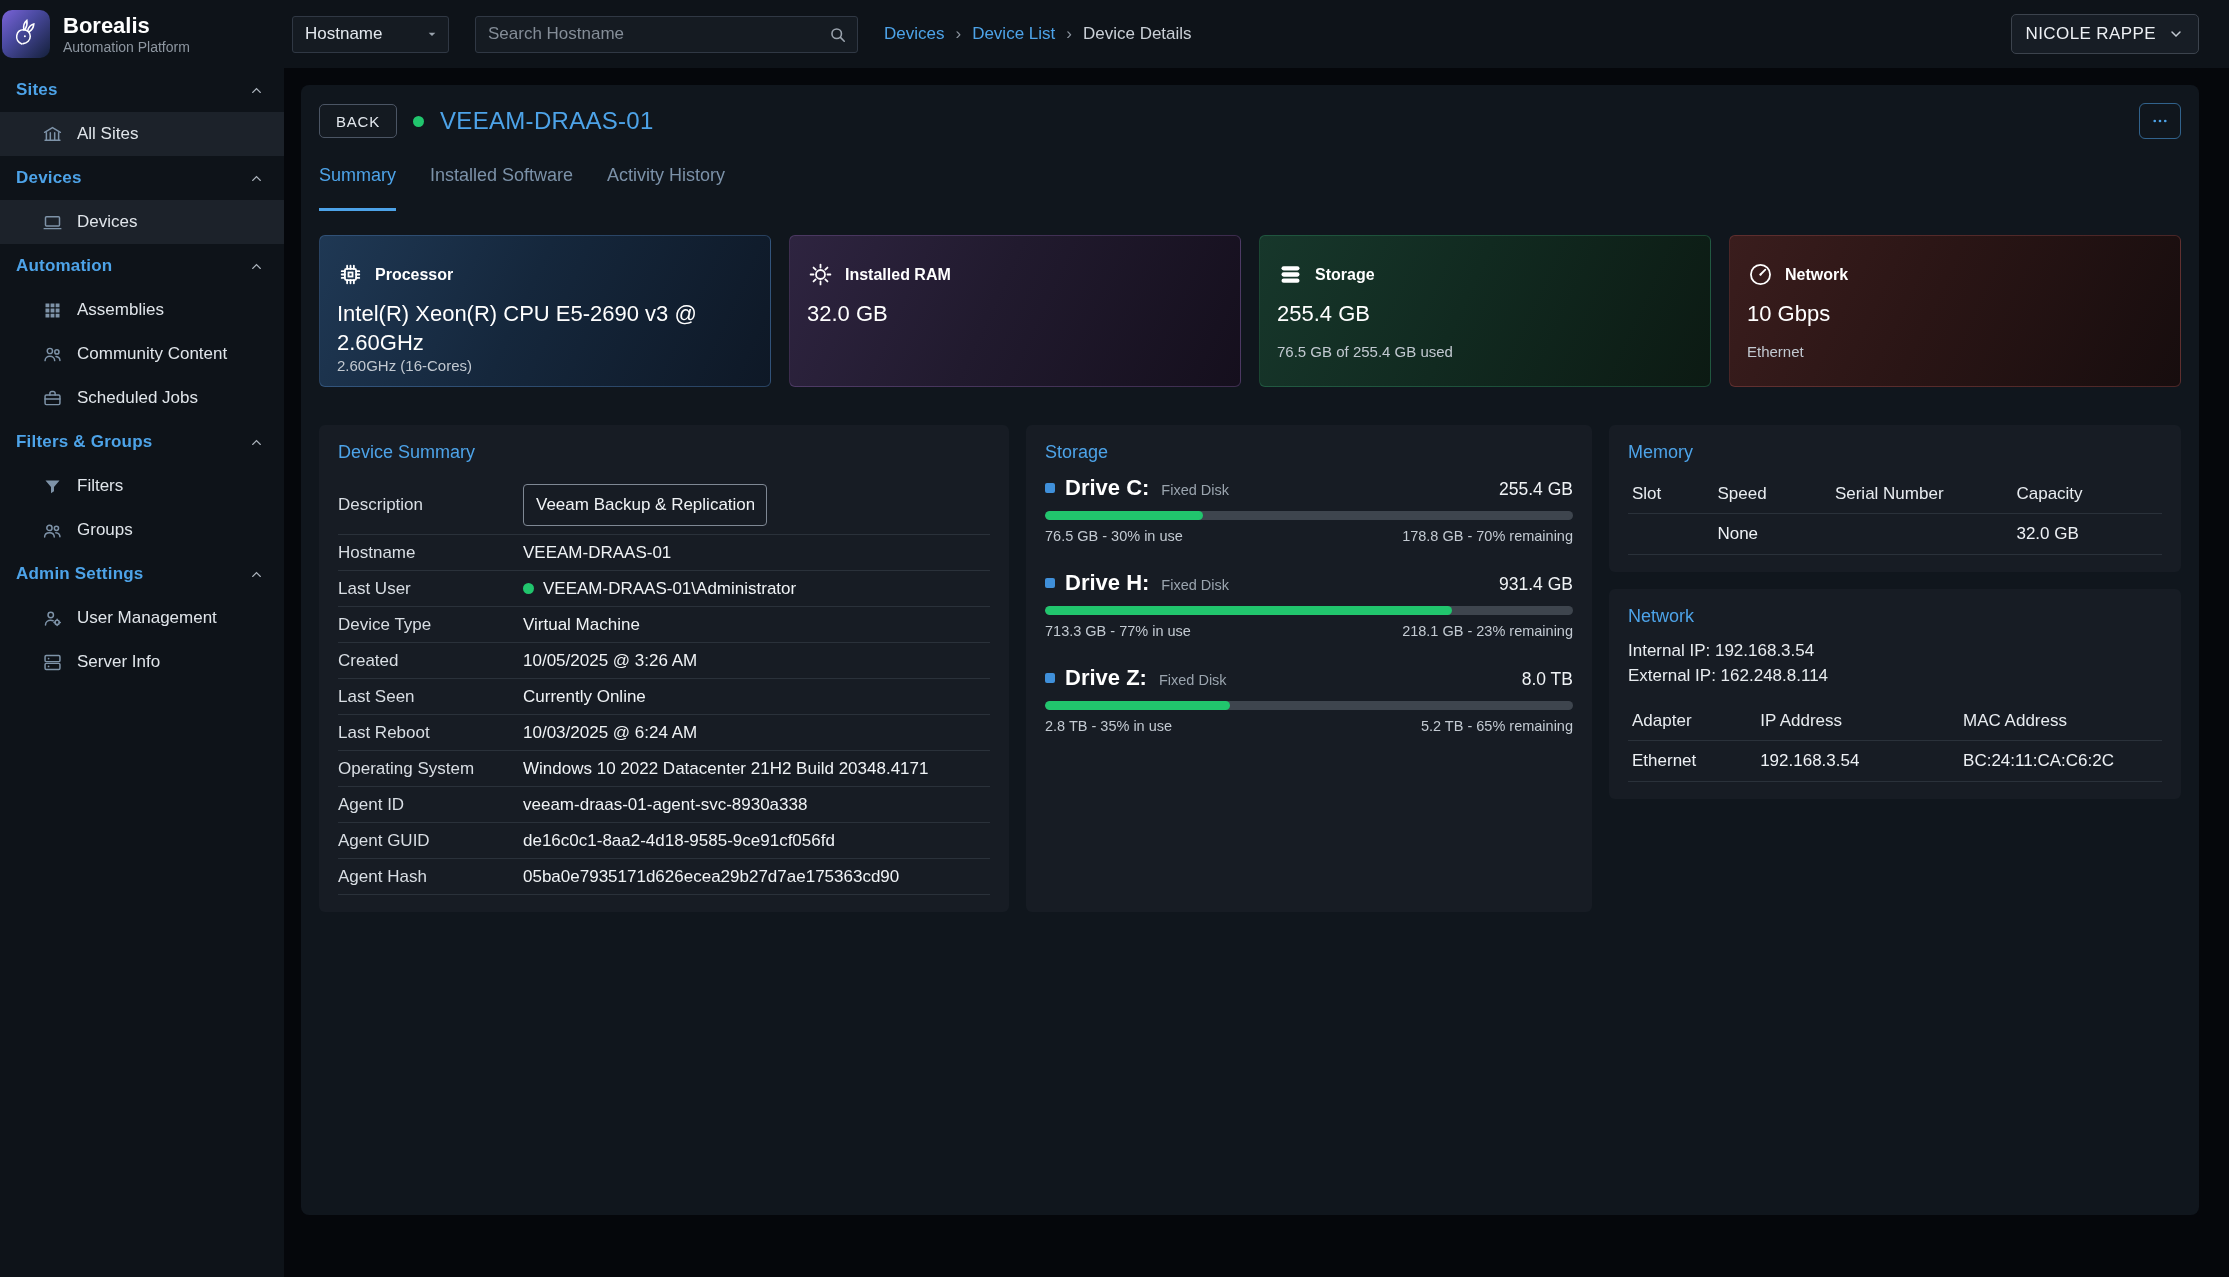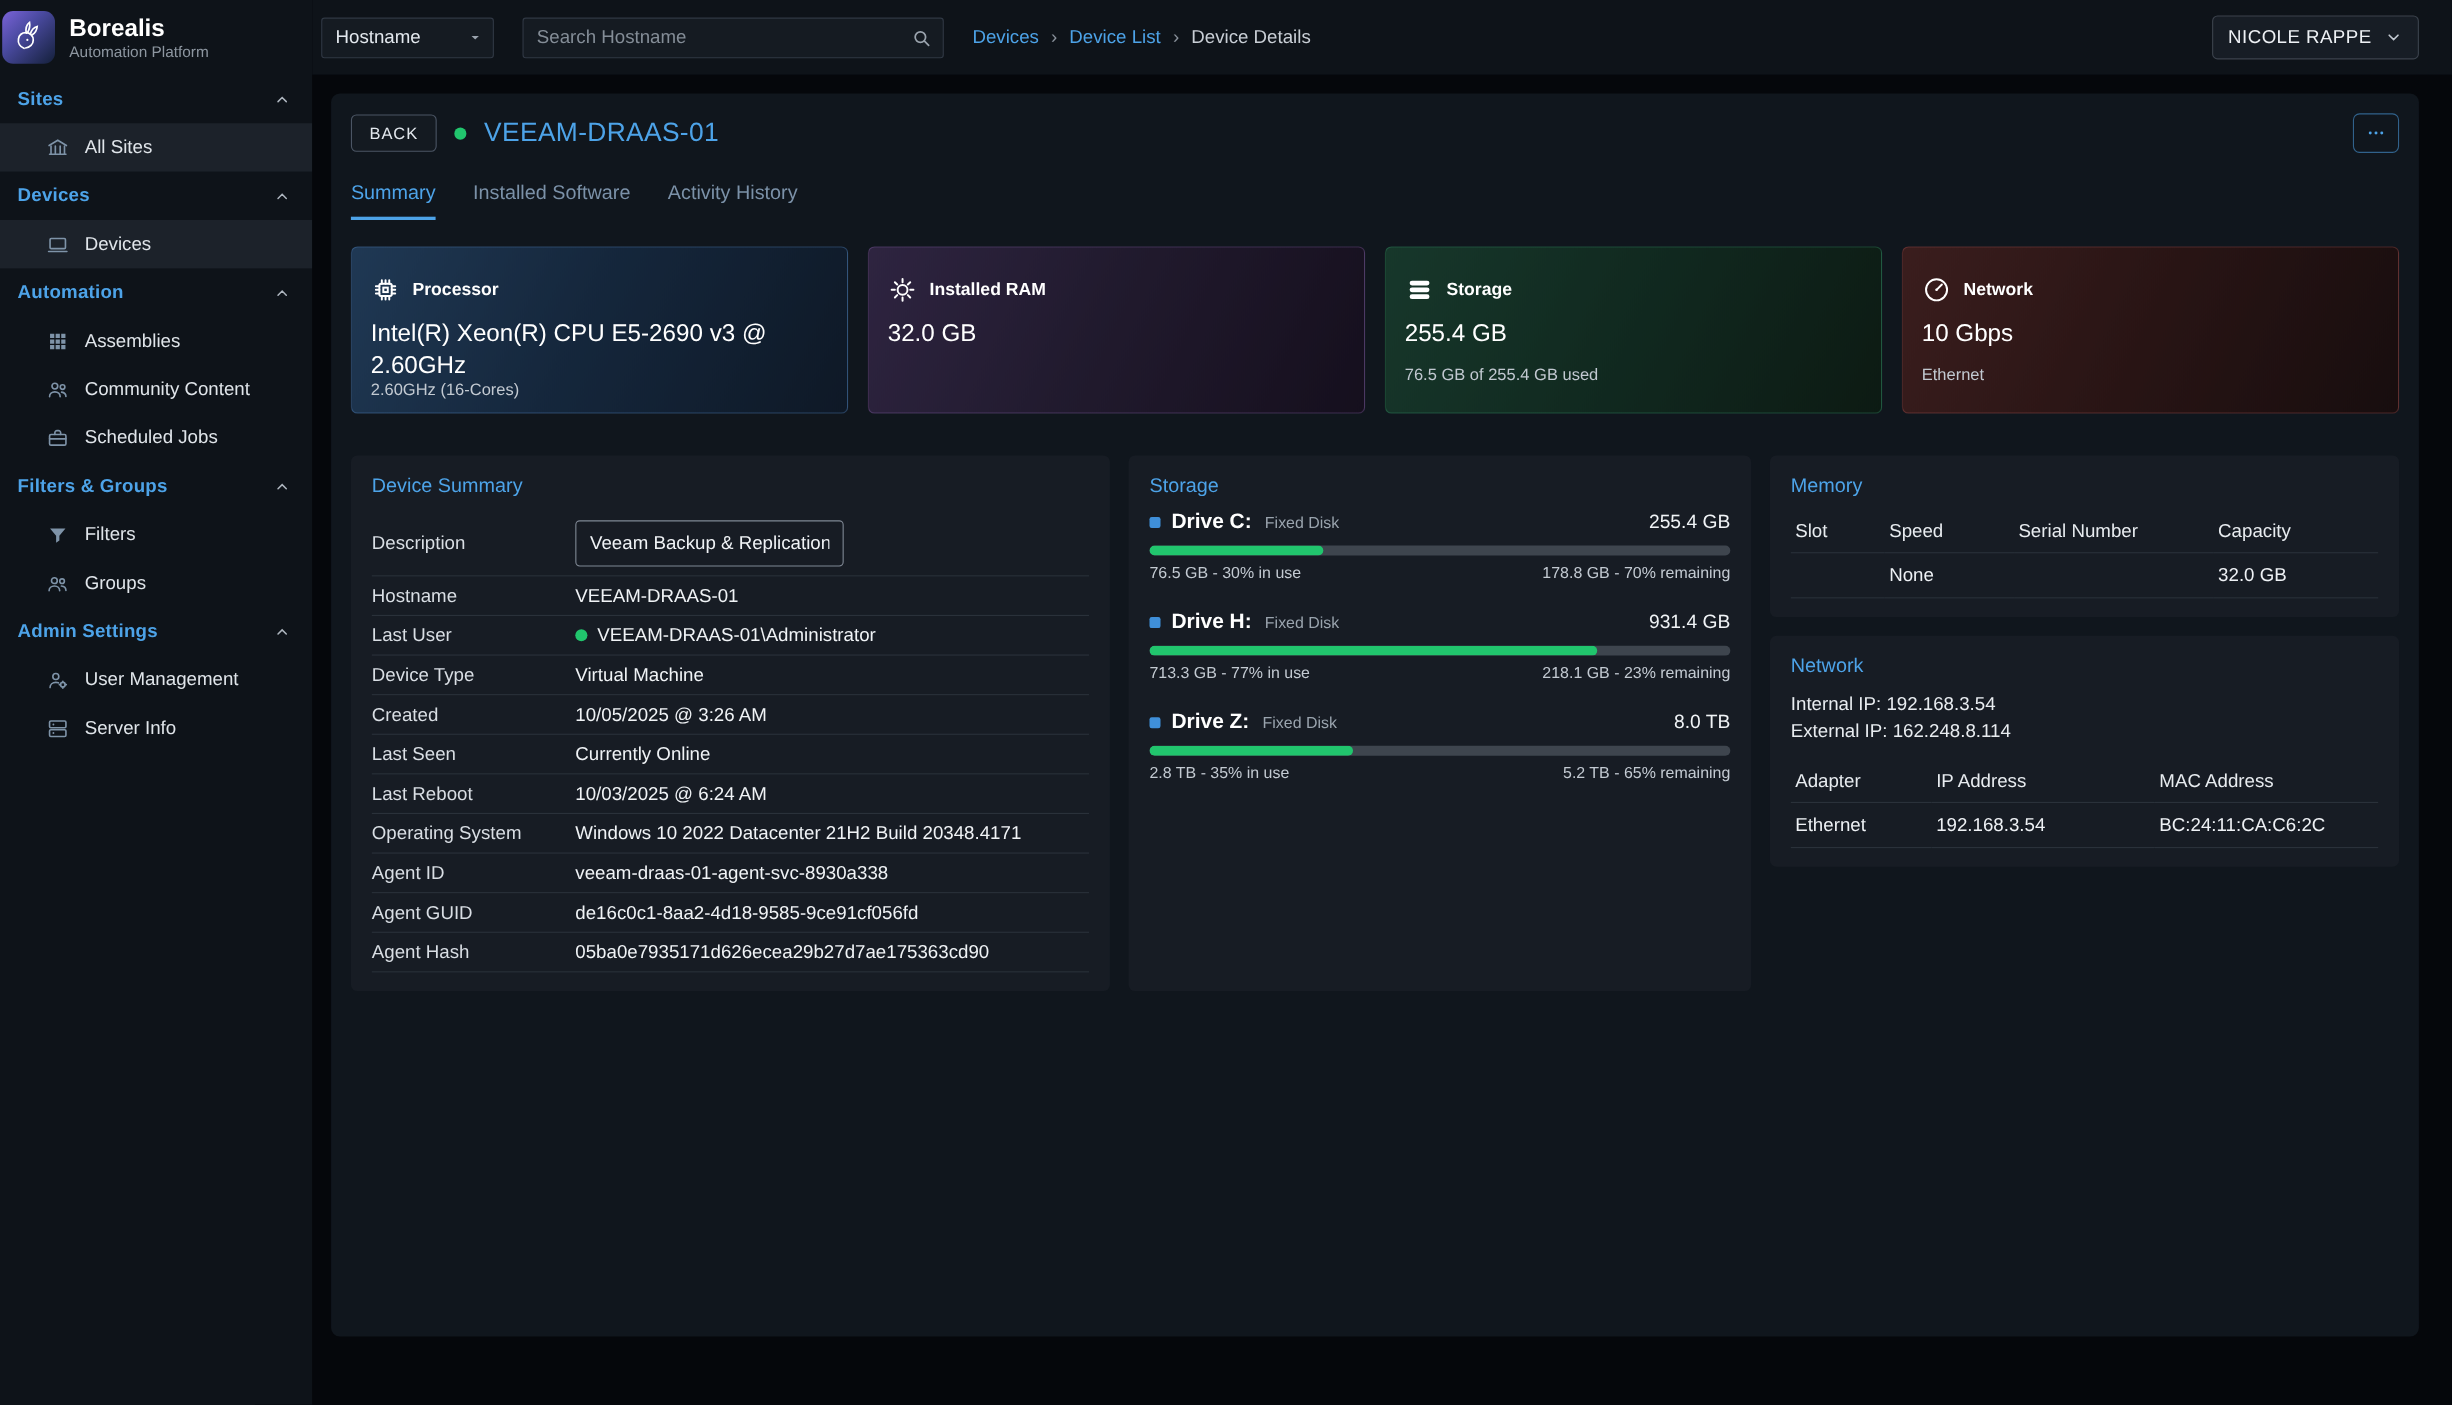--- a/index.html
+++ b/index.html
@@ -63,21 +63,21 @@
   .back-btn { height:34px; padding:0 16px; border:1px solid #4b5564; border-radius:5px;
           background:rgba(255,255,255,0.02); color:#e3e8ee; font-size:15px; letter-spacing:.8px;
           font-family:inherit; cursor:pointer; }
   .status-dot { width:11px; height:11px; border-radius:50%; background: var(--green, #21c56d); }
   .device-title { font-size:24px; font-weight:500; color: var(--accent, #4da3e8); letter-spacing:.3px; }
   .more-btn { position:absolute; top:18px; right:18px; width:42px; height:36px;
           border:1px solid rgba(77,163,232,.55); border-radius:6px; background:transparent;
           color: var(--accent, #4da3e8); display:flex; align-items:center; justify-content:center; cursor:pointer; }
 
   .tabs { display:flex; gap:34px; margin-top:26px; }
-  .tab { font-size:18px; padding-bottom:11px; color:#7b91a8; border-bottom:3px solid transparent; cursor:pointer; }
+  .tab { font-size:18px; padding-bottom:22px; color:#7b91a8; border-bottom:3px solid transparent; cursor:pointer; }
   .tab.active { color: var(--accent, #4da3e8); border-bottom-color: var(--accent, #4da3e8); }
 
   
   .cards { display:flex; gap:18px; margin-top:24px; }
   .card { flex:1; height:152px; border-radius:6px; padding:25px 17px; display:flex; flex-direction:column;
           border:1px solid transparent; }
   .card-processor { background:linear-gradient(115deg,#1f3854 0%,#15273c 45%,#0e1826 100%); border-color:rgba(90,140,200,.35); }
   .card-ram       { background:linear-gradient(115deg,#2e2440 0%,#211a2e 45%,#150f1d 100%); border-color:rgba(160,120,200,.28); }
   .card-storage   { background:linear-gradient(115deg,#17372b 0%,#112a20 45%,#0c1a13 100%); border-color:rgba(60,170,120,.3); }
   .card-network   { background:linear-gradient(115deg,#3a1d1d 0%,#2a1515 45%,#170d0e 100%); border-color:rgba(200,100,100,.28); }
@@ -102,21 +102,21 @@
   .ds-label { flex:0 0 185px; color:#d9dee4; }
   .ds-value { color:#f0f3f6; display:flex; align-items:center; gap:9px; }
   .desc-input { width:244px; height:42px; background:transparent; border:1px solid #7f8894;
           border-radius:4px; color:#f0f3f6; font-size:17px; padding:0 12px; font-family:inherit;
           white-space:nowrap; overflow:hidden; }
 
   
   .drive { margin-bottom:26px; }
   .drive-head { display:flex; align-items:baseline; gap:10px; margin-bottom:10px; }
   .drive-bullet { width:10px; height:10px; border-radius:2px; background:#3f8fd9; align-self:center; }
-  .drive-name { font-size:19px; font-weight:bold; color:#ffffff; }
+  .drive-name { font-size:22px; font-weight:bold; color:#ffffff; }
   .drive-type { font-size:14.5px; color:#9aa4ae; margin-left:2px; }
   .drive-size { margin-left:auto; font-size:17.5px; color:#f0f3f6; }
   .drive-bar { height:9px; border-radius:5px; background:#3e454e; overflow:hidden; }
   .drive-bar-fill { height:100%; background: var(--green, #21c56d); border-radius:5px; }
   .drive-stats { display:flex; justify-content:space-between; margin-top:8px; font-size:14.5px; color:#c3cad2; }
 
   
   table.tbl { width:100%; border-collapse:collapse; table-layout:fixed; font-size:17px; }
   .tbl th { text-align:left; font-weight:500; color:#e8ecf0; padding:9px 4px; border-bottom:1px solid #2a313a; }
   .tbl td { color:#eef1f5; padding:10px 4px; border-bottom:1px solid #2a313a; }

